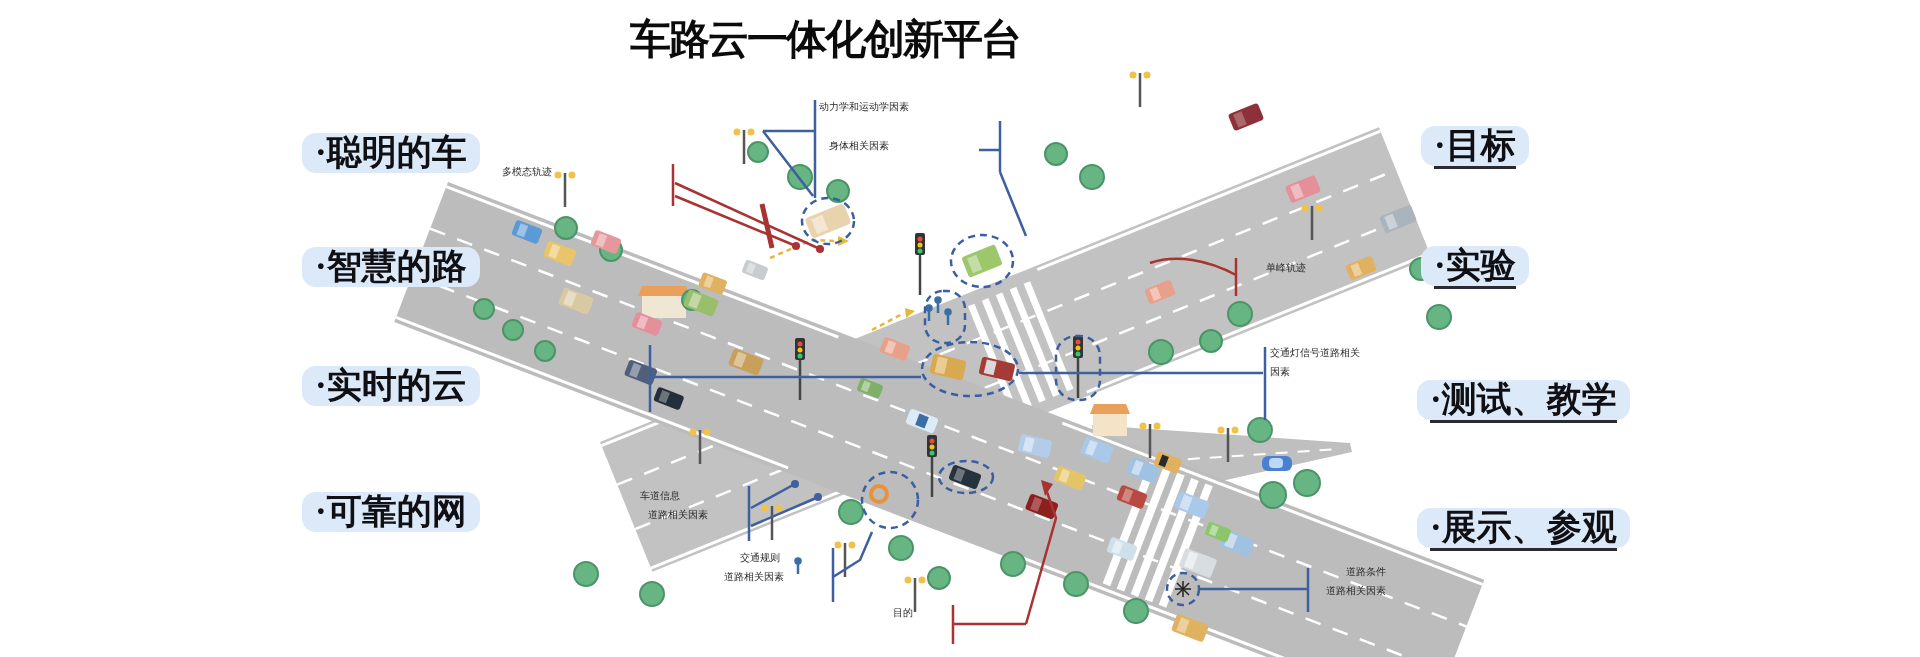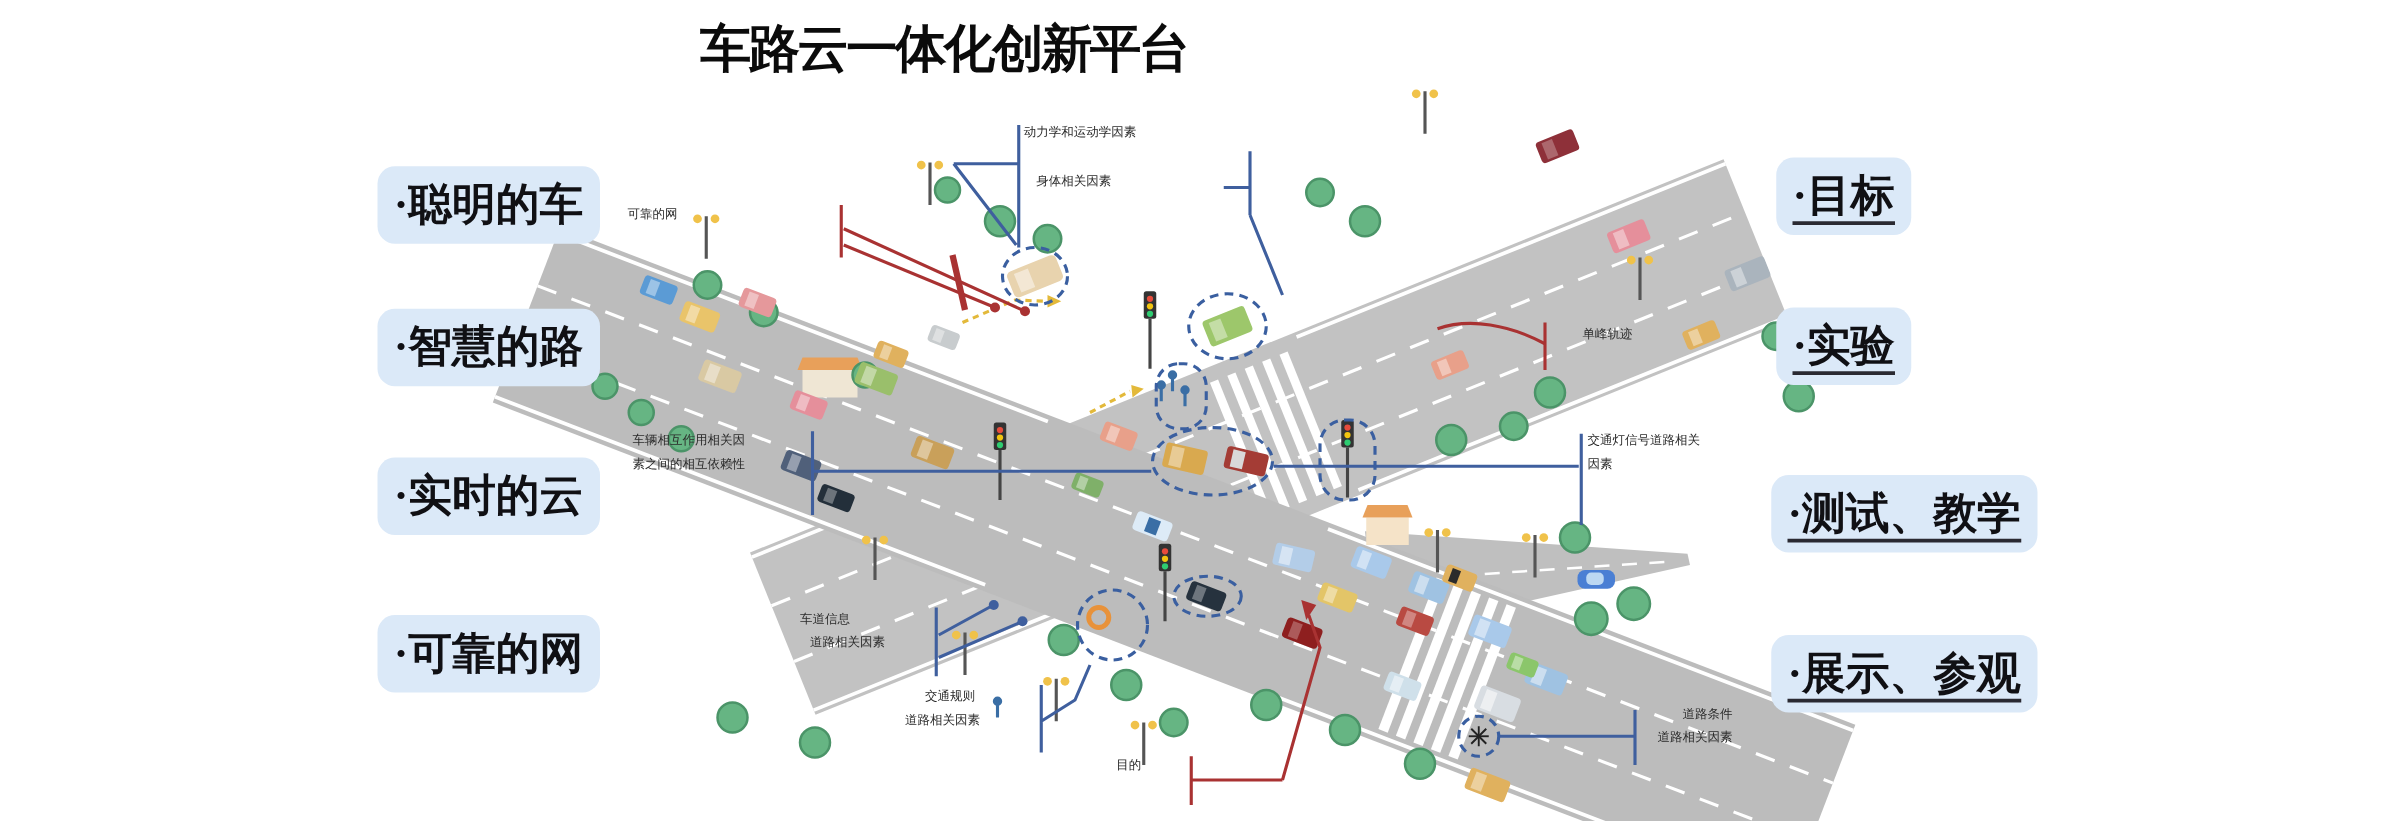--- a/index.html
+++ b/index.html
@@ -1,21 +1,21 @@
 <!DOCTYPE html>
 <html><head>
 <meta charset="utf-8">
 <style>
   html,body{margin:0;padding:0;background:#fff}
   .stage{position:relative;width:1920px;height:657px;background:#ffffff;overflow:hidden;
          font-family:"Liberation Sans",sans-serif}
-  .title{position:absolute;left:560px;top:12px;width:530px;text-align:left;
+  .title{position:absolute;left:560px;top:12px;width:530px;text-align:center;
          font-family:"Liberation Serif",serif;font-weight:bold;font-size:41px;
          letter-spacing:-2px;color:#0b0b0b;white-space:nowrap}
-  .pill{position:absolute;background:#dbe9f8;border-radius:14px;padding:11px 13px;
+  .pill{position:absolute;background:#dbe9f8;border-radius:14px;padding:0 13px;
         font-family:"Liberation Serif",serif;font-weight:bold;font-size:35px;
         color:#101014;white-space:nowrap;line-height:1.15}
   .pill.u span{border-bottom:3px solid #2a2a32;padding-bottom:1px}
   .anno{position:absolute;font-size:10px;line-height:19px;color:#2b2b2b;white-space:nowrap}
   .scene{position:absolute;left:0;top:0}
 </style>
 </head>
 <body>
 
 <div class="stage">
@@ -419,26 +419,22 @@
   <div class="pill" style="left:302px;top:366px"><span>·实时的云</span></div>
   <div class="pill" style="left:302px;top:492px"><span>·可靠的网</span></div>
 
   <div class="pill u" style="left:1421px;top:246px"><span>·实验</span></div>
   <div class="pill u" style="left:1421px;top:126px"><span>·目标</span></div>
   <div class="pill u" style="left:1417px;top:380px"><span>·测试、教学</span></div>
   <div class="pill u" style="left:1417px;top:508px"><span>·展示、参观</span></div>
 
   <div class="anno" style="left:819px;top:97px">动力学和运动学因素</div>
   <div class="anno" style="left:829px;top:136px">身体相关因素</div>
-  <div class="anno" style="left:502px;top:162px">可靠的网</div>
+  <div class="anno" style="left:502px;top:162px">多模态轨迹</div>
   <div class="anno" style="left:1266px;top:258px">单峰轨迹</div>
-  <div class="anno" style="left:506px;top:343px">
-    <div>车辆相互作用相关因</div>
-    <div>素之间的相互依赖性</div>
-  </div>
   <div class="anno" style="left:1270px;top:343px">
     <div>交通灯信号道路相关</div>
     <div>因素</div>
   </div>
   <div class="anno" style="left:640px;top:486px">
     <div>车道信息</div>
     <div style="margin-left:8px">道路相关因素</div>
   </div>
   <div class="anno" style="left:724px;top:548px">
     <div style="margin-left:16px">交通规则</div>

